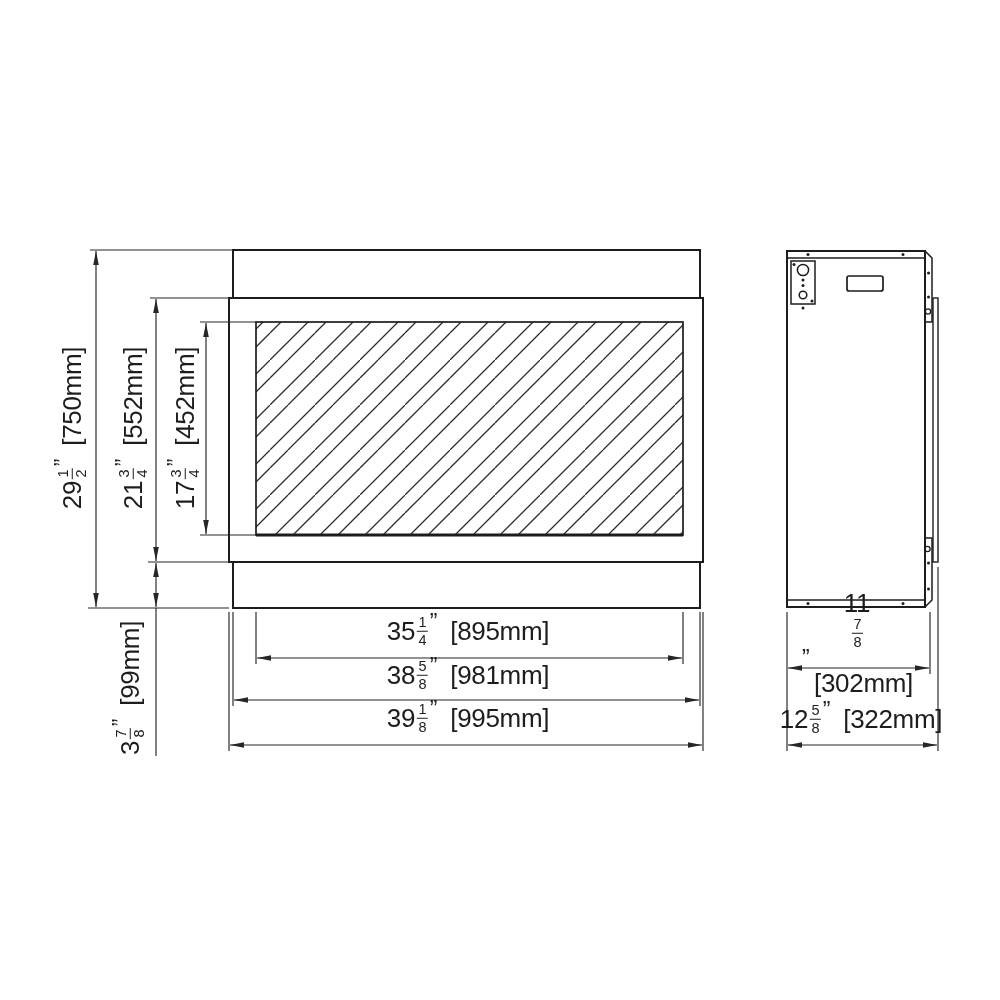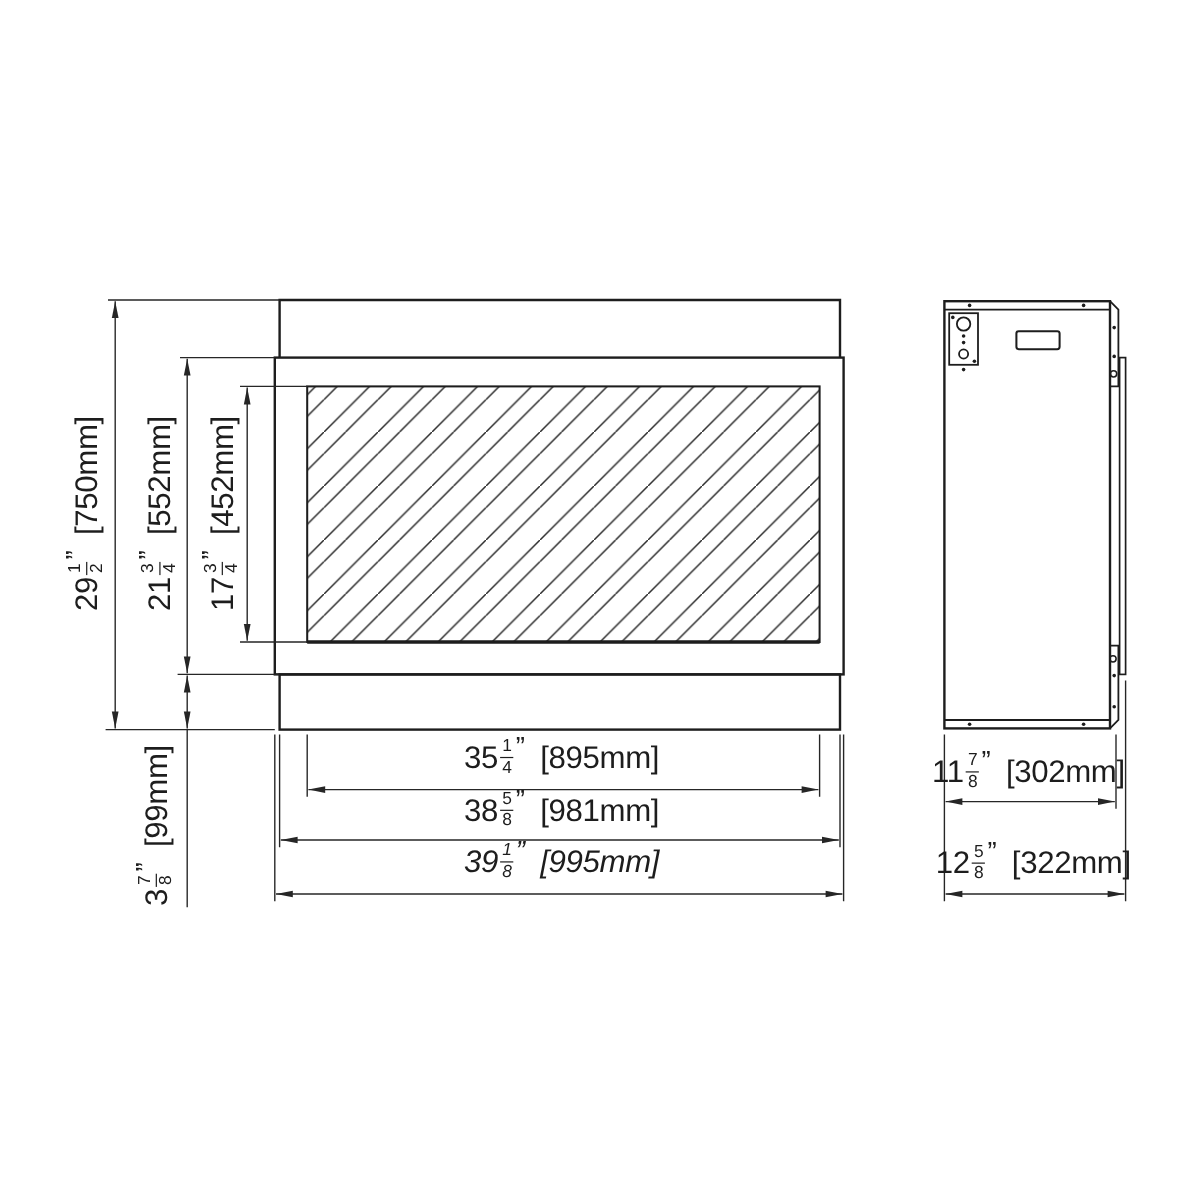--- a/index.html
+++ b/index.html
@@ -182,31 +182,31 @@
   <div class="dim-label" style="left:468px; top:675px;">
     <span class="whole">38</span>
       <span class="frac">
         <span class="fnum">5</span>
         <span class="fden">8</span>
       </span>
       <span class="unit">”</span>
       <span class="metric">[981mm]</span>
   </div>
 
-  <div class="dim-label" style="left:468px; top:718px;font-style:italic;">
+  <div class="dim-label" style="left:468px; top:718px;">
     <span class="whole">39</span>
       <span class="frac">
         <span class="fnum">1</span>
         <span class="fden">8</span>
       </span>
       <span class="unit">”</span>
       <span class="metric">[995mm]</span>
   </div>
 
-  <div class="dim-label" style="left:857px; top:643px;">
+  <div class="dim-label" style="left:857px; top:643px;flex-direction:column;">
     <span class="whole">11</span>
       <span class="frac">
         <span class="fnum">7</span>
         <span class="fden">8</span>
       </span>
       <span class="unit">”</span>
       <span class="metric">[302mm]</span>
   </div>
 
   <div class="dim-label" style="left:861px; top:719px;">

